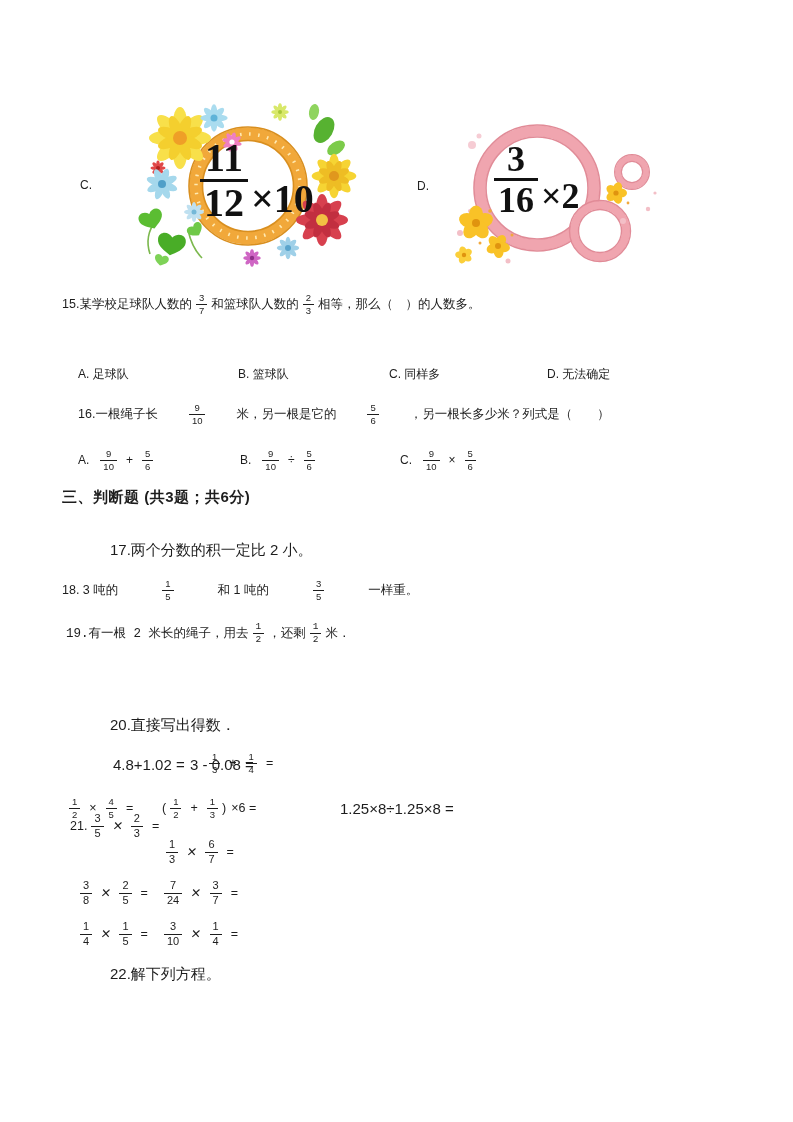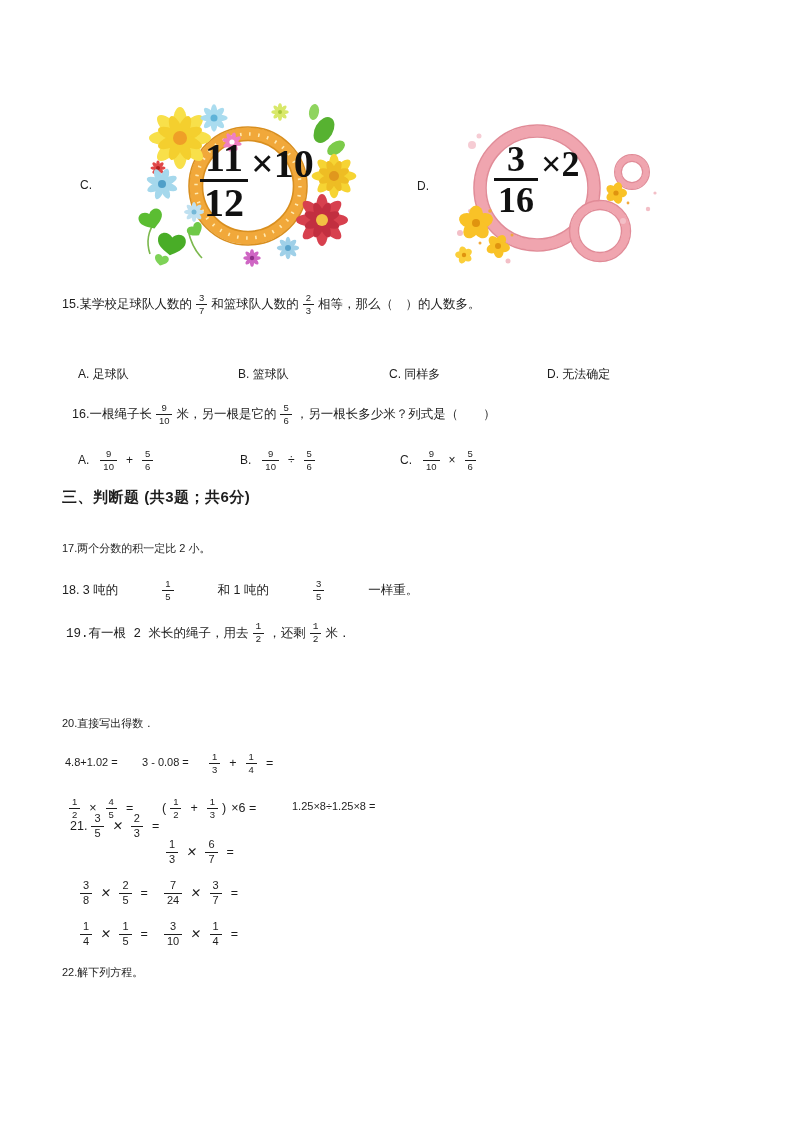--- a/index.html
+++ b/index.html
@@ -3,35 +3,35 @@
 <meta charset="utf-8">
 <style>
   html,body { margin:0; padding:0; background:#e8e8e8; }
   .page {
     position:relative; width:793px; height:1122px; margin:0 auto;
     background:#ffffff; overflow:hidden;
     font-family:"Liberation Sans","DejaVu Sans",sans-serif;
     color:#1d1d1d;
   }
   .q-line { position:absolute; display:flex; align-items:center; white-space:nowrap; font-size:12.5px; }
-  .plain { position:absolute; font-size:11px; white-space:nowrap; }
+  .plain { position:absolute; font-size:15px; white-space:nowrap;margin-left:48px; }
   .section-title { position:absolute; font-size:15px; font-weight:bold; letter-spacing:0.5px; white-space:nowrap; }
   .opt { position:absolute; font-size:12px; white-space:nowrap; }
   .opt-expr { position:absolute; display:flex; align-items:center; font-size:12px; white-space:nowrap; }
   .frac { display:inline-flex; flex-direction:column; align-items:center; line-height:1; font-size:9.5px; margin:0 4px; }
   .frac .fn { padding:0 3px 1.5px; }
   .frac .fd { border-top:1px solid #1d1d1d; padding:1.5px 3px 0; }
   .frac-lg { font-size:11px; }
   .op  { margin:0 5px; }
   .eq  { margin-left:5px; }
   .opt-letter { margin-right:7px; }
   .hand-x { display:inline-block; font-size:16px; font-style:italic; transform:skewX(-8deg); margin:0 5px; }
   .wreath-label { position:absolute; font-size:12px; color:#222; }
   .img-box { position:absolute; }
-  .big-frac { position:absolute; display:flex; align-items:flex-start; font-family:"Liberation Serif","DejaVu Serif",serif; font-weight:bold; color:#111; }
+  .big-frac { position:absolute; display:flex; align-items:flex-end; font-family:"Liberation Serif","DejaVu Serif",serif; font-weight:bold; color:#111; }
   .big-frac .stack { display:flex; flex-direction:column; align-items:center; line-height:0.92; }
   .big-frac .bn { font-size:40px; padding:0 4px 2px; }
   .big-frac .bd { font-size:40px; border-top:3.5px solid #111; padding:3px 4px 0; }
   .big-frac .bmult { font-size:40px; margin-left:3px; }
   .big-frac-d .bn, .big-frac-d .bd { font-size:36px; }
   .big-frac-d .bmult { font-size:36px; }
 </style>
 </head>
 <body>
 
@@ -203,21 +203,21 @@
         <span class="fd">3</span>
       </span>
     <span>相等，那么（　）的人数多。</span>
   </div>
 
   <span class="opt" style="left:78px;  top:366px;">A. 足球队</span>
   <span class="opt" style="left:238px; top:366px;">B. 篮球队</span>
   <span class="opt" style="left:389px; top:366px;">C. 同样多</span>
   <span class="opt" style="left:547px; top:366px;">D. 无法确定</span>
 
-  <div class="q-line" style="left:72px; top:400px; height:28px;">
+  <div class="q-line" style="left:78px; top:400px; height:28px;gap:27px;">
     <span>16.一根绳子长</span>
     <span class="frac">
         <span class="fn">9</span>
         <span class="fd">10</span>
       </span>
     <span>米，另一根是它的</span>
     <span class="frac">
         <span class="fn">5</span>
         <span class="fd">6</span>
       </span>

